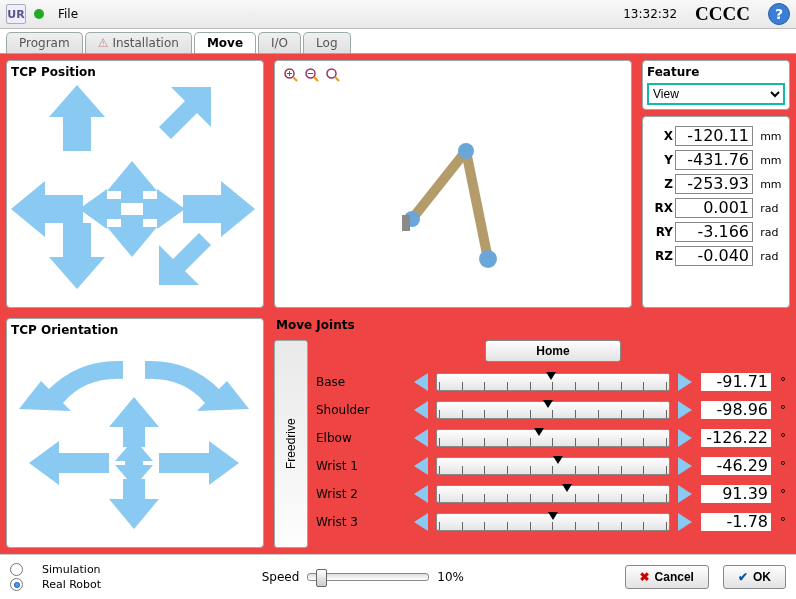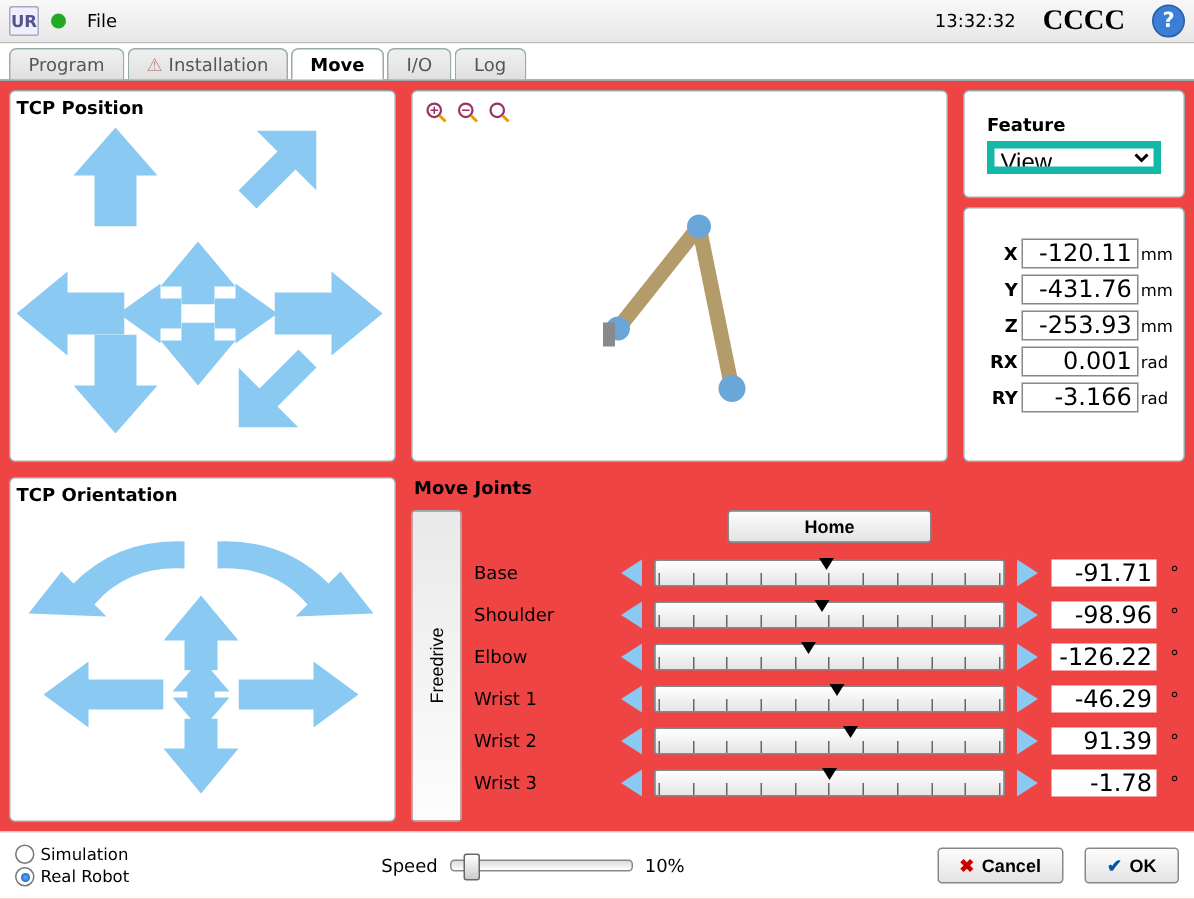--- a/index.html
+++ b/index.html
@@ -22,22 +22,22 @@
 .tcp-pos{grid-column:1;grid-row:1}
 .tcp-pos-body{position:relative;width:100%;height:210px}
 .arrow{position:absolute;fill:#89c9f2}
 
 .robot{grid-column:2;grid-row:1}
 .robot-tools{display:flex;gap:6px;margin:2px 0 0 4px}
 .mag{width:15px;height:15px;display:inline-flex;align-items:center;justify-content:center}
 .robot-canvas{position:absolute;left:4px;right:4px;top:24px;bottom:4px;background:#fff;display:flex;align-items:center;justify-content:center}
 
 .right-col{grid-column:3;grid-row:1;display:flex;flex-direction:column;gap:6px}
-.right-col .panel{padding:15px}
-.feature-sel{width:100%;height:22px;border:5px solid #14b8a6;background:#fff;font-size:16px}
+.right-col .panel{padding:4px}
+.feature-sel{width:100%;height:22px;border:2px solid #14b8a6;background:#fff;font-size:12px}
 .tcp-table{width:100%;margin-top:2px}
 .tcp-table td{padding:1px 0}
 .axis{font-weight:bold;text-align:right;width:24px;padding-right:4px}
 .valbox{border:1px solid #888;width:70px;height:18px;text-align:right;padding:0 3px;font-size:16px;line-height:18px;display:inline-block;background:#fff}
 .unit{font-size:11px;color:#000;padding-left:3px}
 
 .tcp-ori{grid-column:1;grid-row:2}
 .tcp-ori-body{position:relative;width:100%;height:200px}
 
 .joints{grid-column:2/4;grid-row:2;display:flex;gap:6px}
@@ -51,21 +51,21 @@
 .j-arrow svg{fill:#89c9f2}
 .slider{flex:1;height:16px;border:1px solid #888;border-radius:2px;background:linear-gradient(#fff,#e5e5e5);position:relative}
 .slider-ticks{position:absolute;inset:0;display:flex;justify-content:space-between;padding:0 2px}
 .slider-ticks span{width:1px;height:50%;background:#666;align-self:flex-end}
 .slider-thumb{position:absolute;top:-2px;width:0;height:0;border-left:5px solid transparent;border-right:5px solid transparent;border-top:8px solid #000}
 .joint-val{border:5px solid #ef4444;width:64px;height:18px;text-align:right;padding:0 3px;font-size:16px;line-height:18px;background:#fff}
 .deg{width:10px;font-size:12px}
 
 .bottom{height:44px;border-top:1px solid #ccc;display:flex;align-items:center;padding:0 10px;gap:14px}
 .modes{display:flex;flex-direction:column;gap:2px;font-size:11px}
-.mode{display:flex;align-items:center;gap:4px}
+.mode{display:flex;align-items:center;gap:19px}
 .radio{width:11px;height:11px;border:1px solid #777;border-radius:50%;display:inline-flex;align-items:center;justify-content:center;background:#fff}
 .radio.sel::after{content:"";width:6px;height:6px;border-radius:50%;background:radial-gradient(#6af,#05a)}
 .speed-wrap{flex:1;display:flex;align-items:center;justify-content:center;gap:8px}
 .speed-track{width:120px;height:6px;border:1px solid #888;border-radius:3px;background:linear-gradient(#ddd,#fff);position:relative}
 .speed-thumb{position:absolute;top:-5px;width:9px;height:16px;border:1px solid #666;border-radius:2px;background:linear-gradient(#fff,#ccc)}
 .btn{height:24px;padding:0 14px;border:1px solid #888;border-radius:3px;background:linear-gradient(#fdfdfd,#e3e3e3);display:flex;align-items:center;gap:5px;font-size:12px;font-weight:bold}
 .x-icon{color:#c00;font-weight:bold}
 .check-icon{color:#05a;font-weight:bold}
 </style>
 </head>
@@ -211,20 +211,25 @@
         <tr>
               <td class="axis">RX</td>
               <td><span class="valbox">0.001</span></td>
               <td class="unit">rad</td>
             </tr>
         <tr>
               <td class="axis">RY</td>
               <td><span class="valbox">-3.166</span></td>
               <td class="unit">rad</td>
             </tr>
+        <tr>
+              <td class="axis">RZ</td>
+              <td><span class="valbox">-0.040</span></td>
+              <td class="unit">rad</td>
+            </tr>
       </tbody>
         </table>
     </div>
   </div>
 
   <div class="panel tcp-ori">
     <div class="panel-title">TCP Orientation</div>
     <div class="tcp-ori-body">
 
       <svg class="arrow" style="left:8px;top:6px;width:110px;height:70px">

